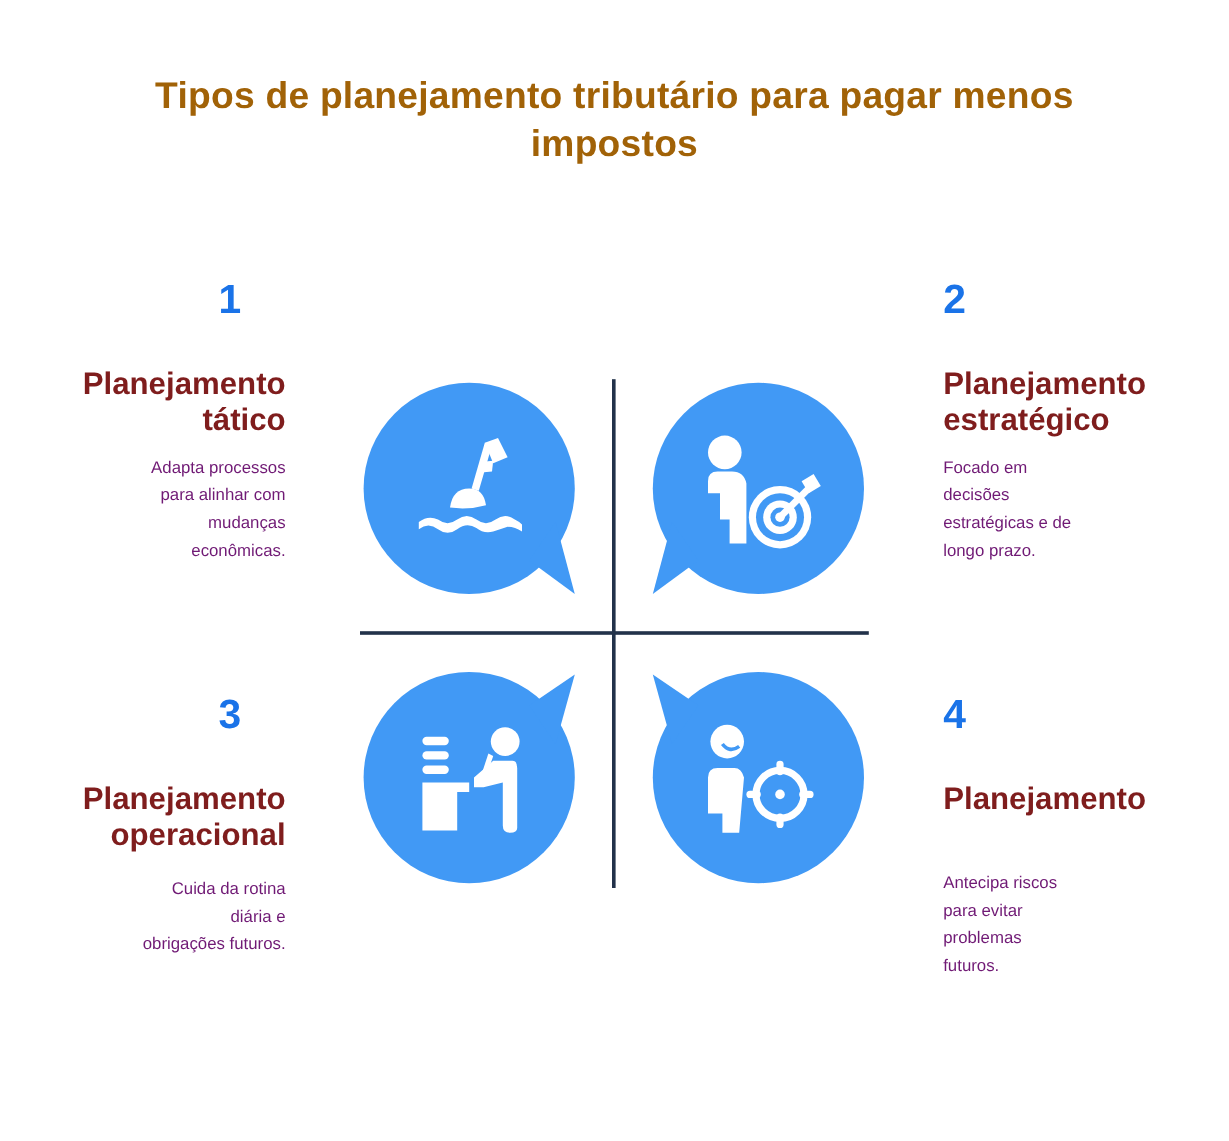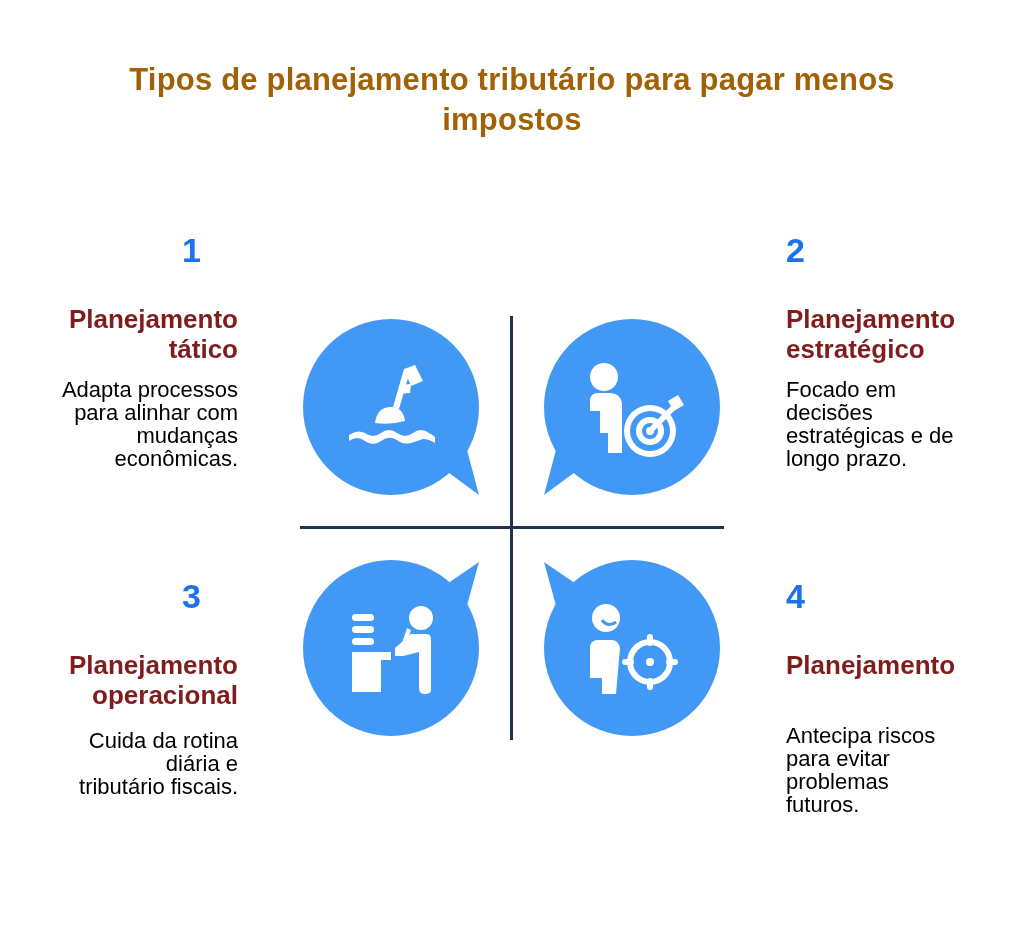--- a/index.html
+++ b/index.html
@@ -11,21 +11,21 @@
       position: absolute; left: 60px; top: 60px; width: 904px; text-align: center;
       font-size: 31px; line-height: 40px; font-weight: bold; color: #a16207; letter-spacing: 0.2px;
     }
     .num {
       position: absolute; font-size: 34px; font-weight: bold; color: #1a73e8; line-height: 40px;
     }
     .heading {
       position: absolute; font-size: 26px; line-height: 30px; font-weight: bold; color: #7f1d1d;
     }
     .desc {
-      position: absolute; font-size: 22px; line-height: 23px; color: #000000;
+      position: absolute; font-size: 14px; line-height: 23px; color: #701a75;
     }
     .right-align { text-align: right; }
     .left-align { text-align: left; }
     .vline { position: absolute; left: 510px; top: 316px; width: 3px; height: 424px; background: #22324a; }
     .hline { position: absolute; left: 300px; top: 526px; width: 424px; height: 3px; background: #22324a; }
     .bubble { position: absolute; width: 200px; height: 200px; }
   </style>
 </head>
 <body>
 
@@ -56,21 +56,21 @@
 </div>
 
 <div class="num" style="left:182px; top:576px;">3</div>
 <div class="heading right-align" style="left:20px; top:650px; width:218px;">
   <div>Planejamento</div>
   <div>operacional</div>
 </div>
 <div class="desc right-align" style="left:20px; top:729px; width:218px;">
   <div>Cuida da rotina</div>
   <div>diária e</div>
-  <div>tributário fiscais.</div>
+  <div>obrigações futuros.</div>
 </div>
 
 <div class="num" style="left:786px; top:576px;">4</div>
 <div class="heading left-align" style="left:786px; top:650px; width:210px;">
   <div>Planejamento</div>
 </div>
 <div class="desc left-align" style="left:786px; top:724px; width:200px;">
   <div>Antecipa riscos</div>
   <div>para evitar</div>
   <div>problemas</div>

